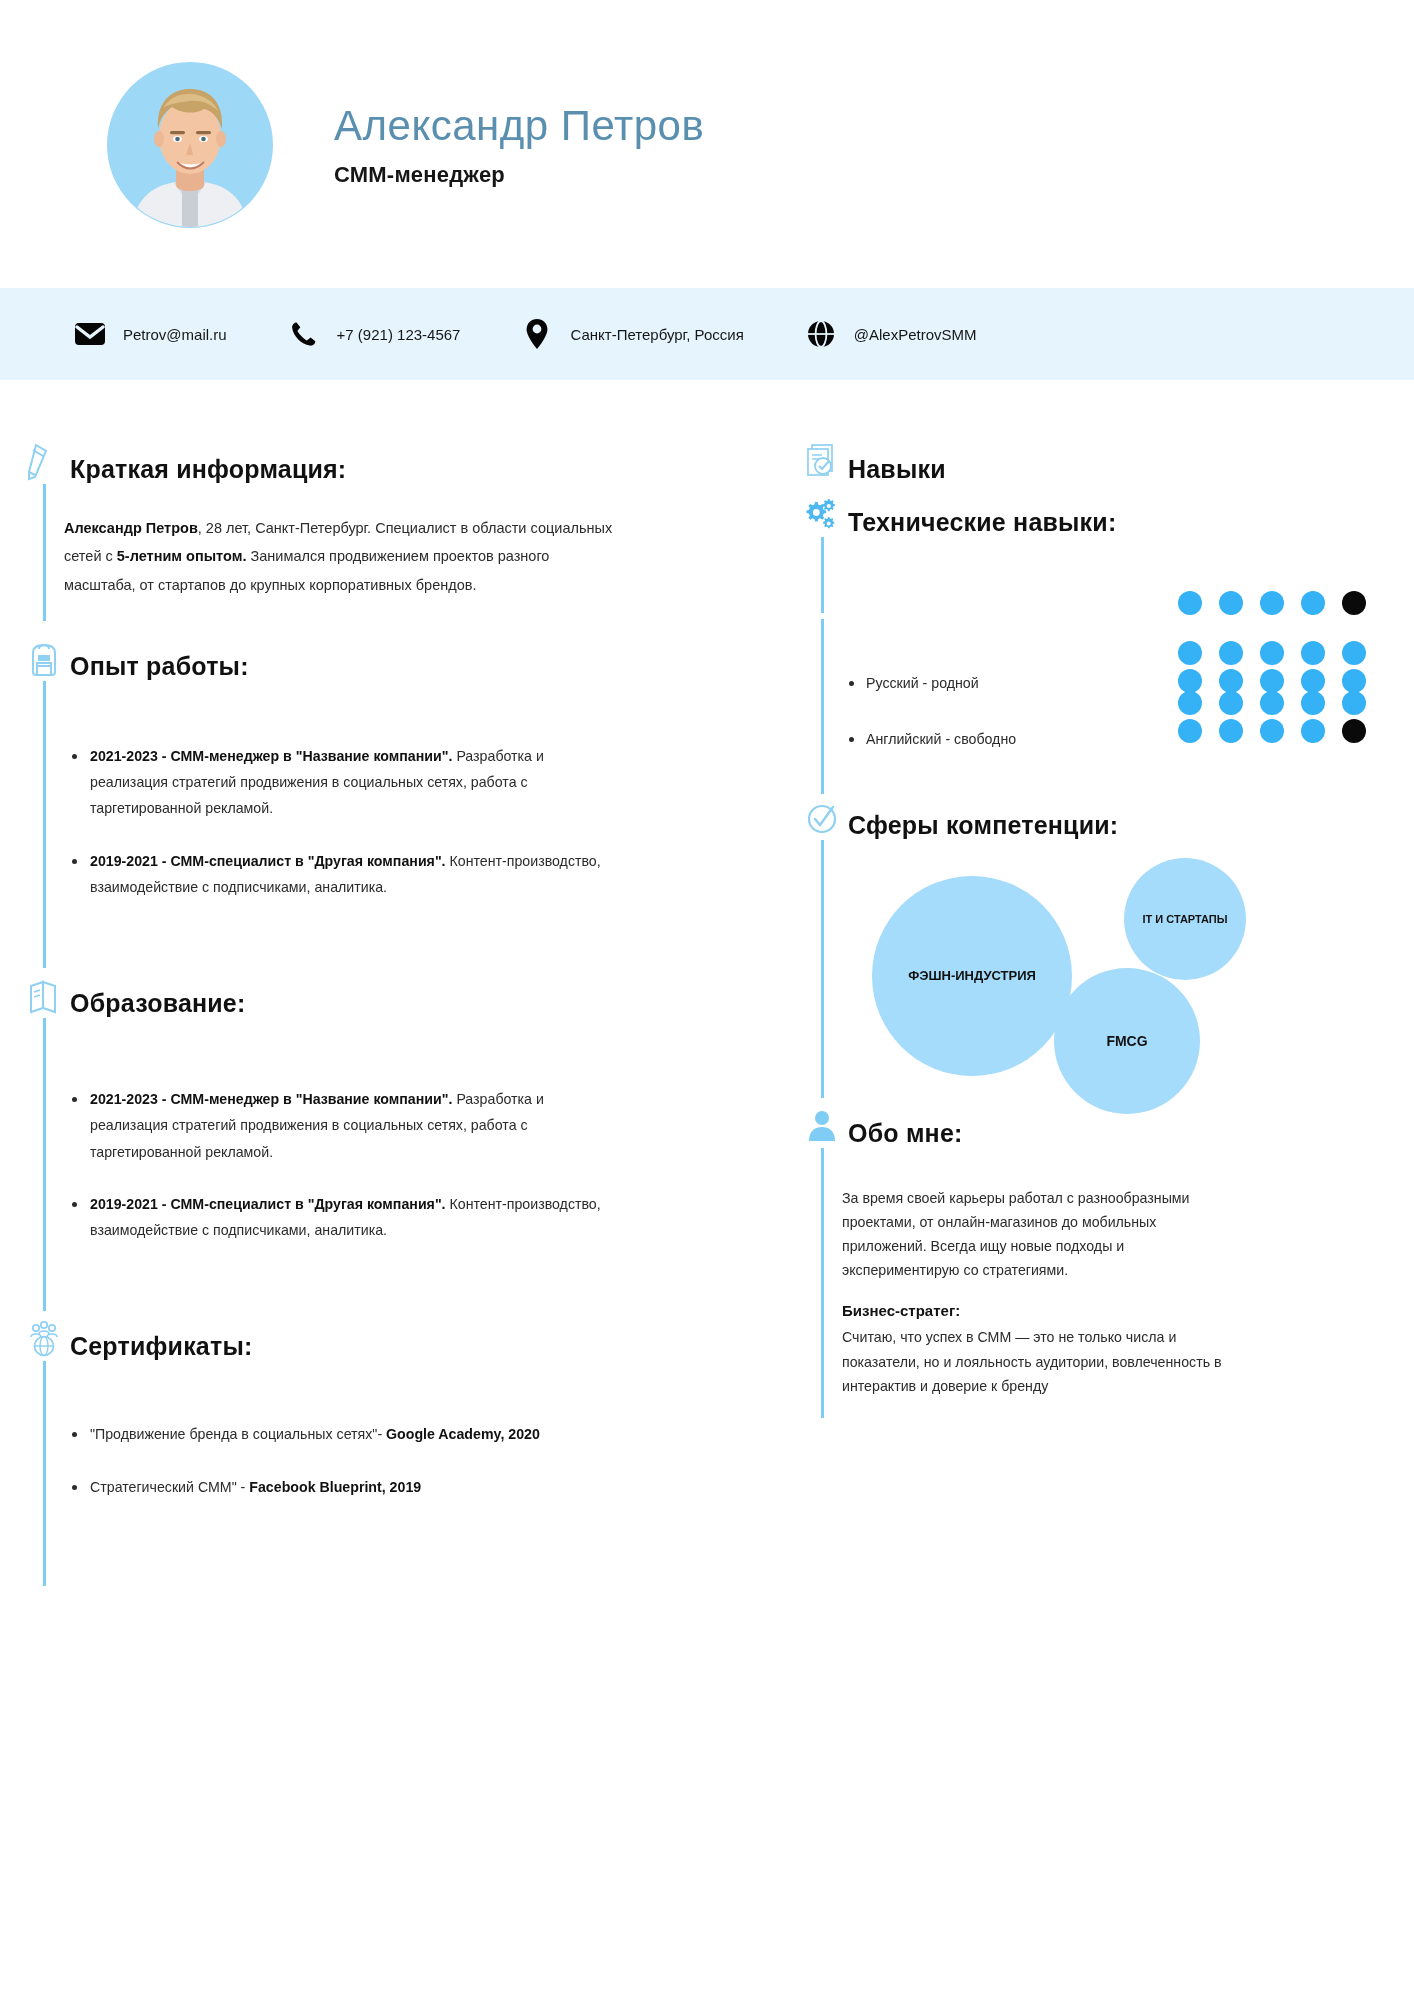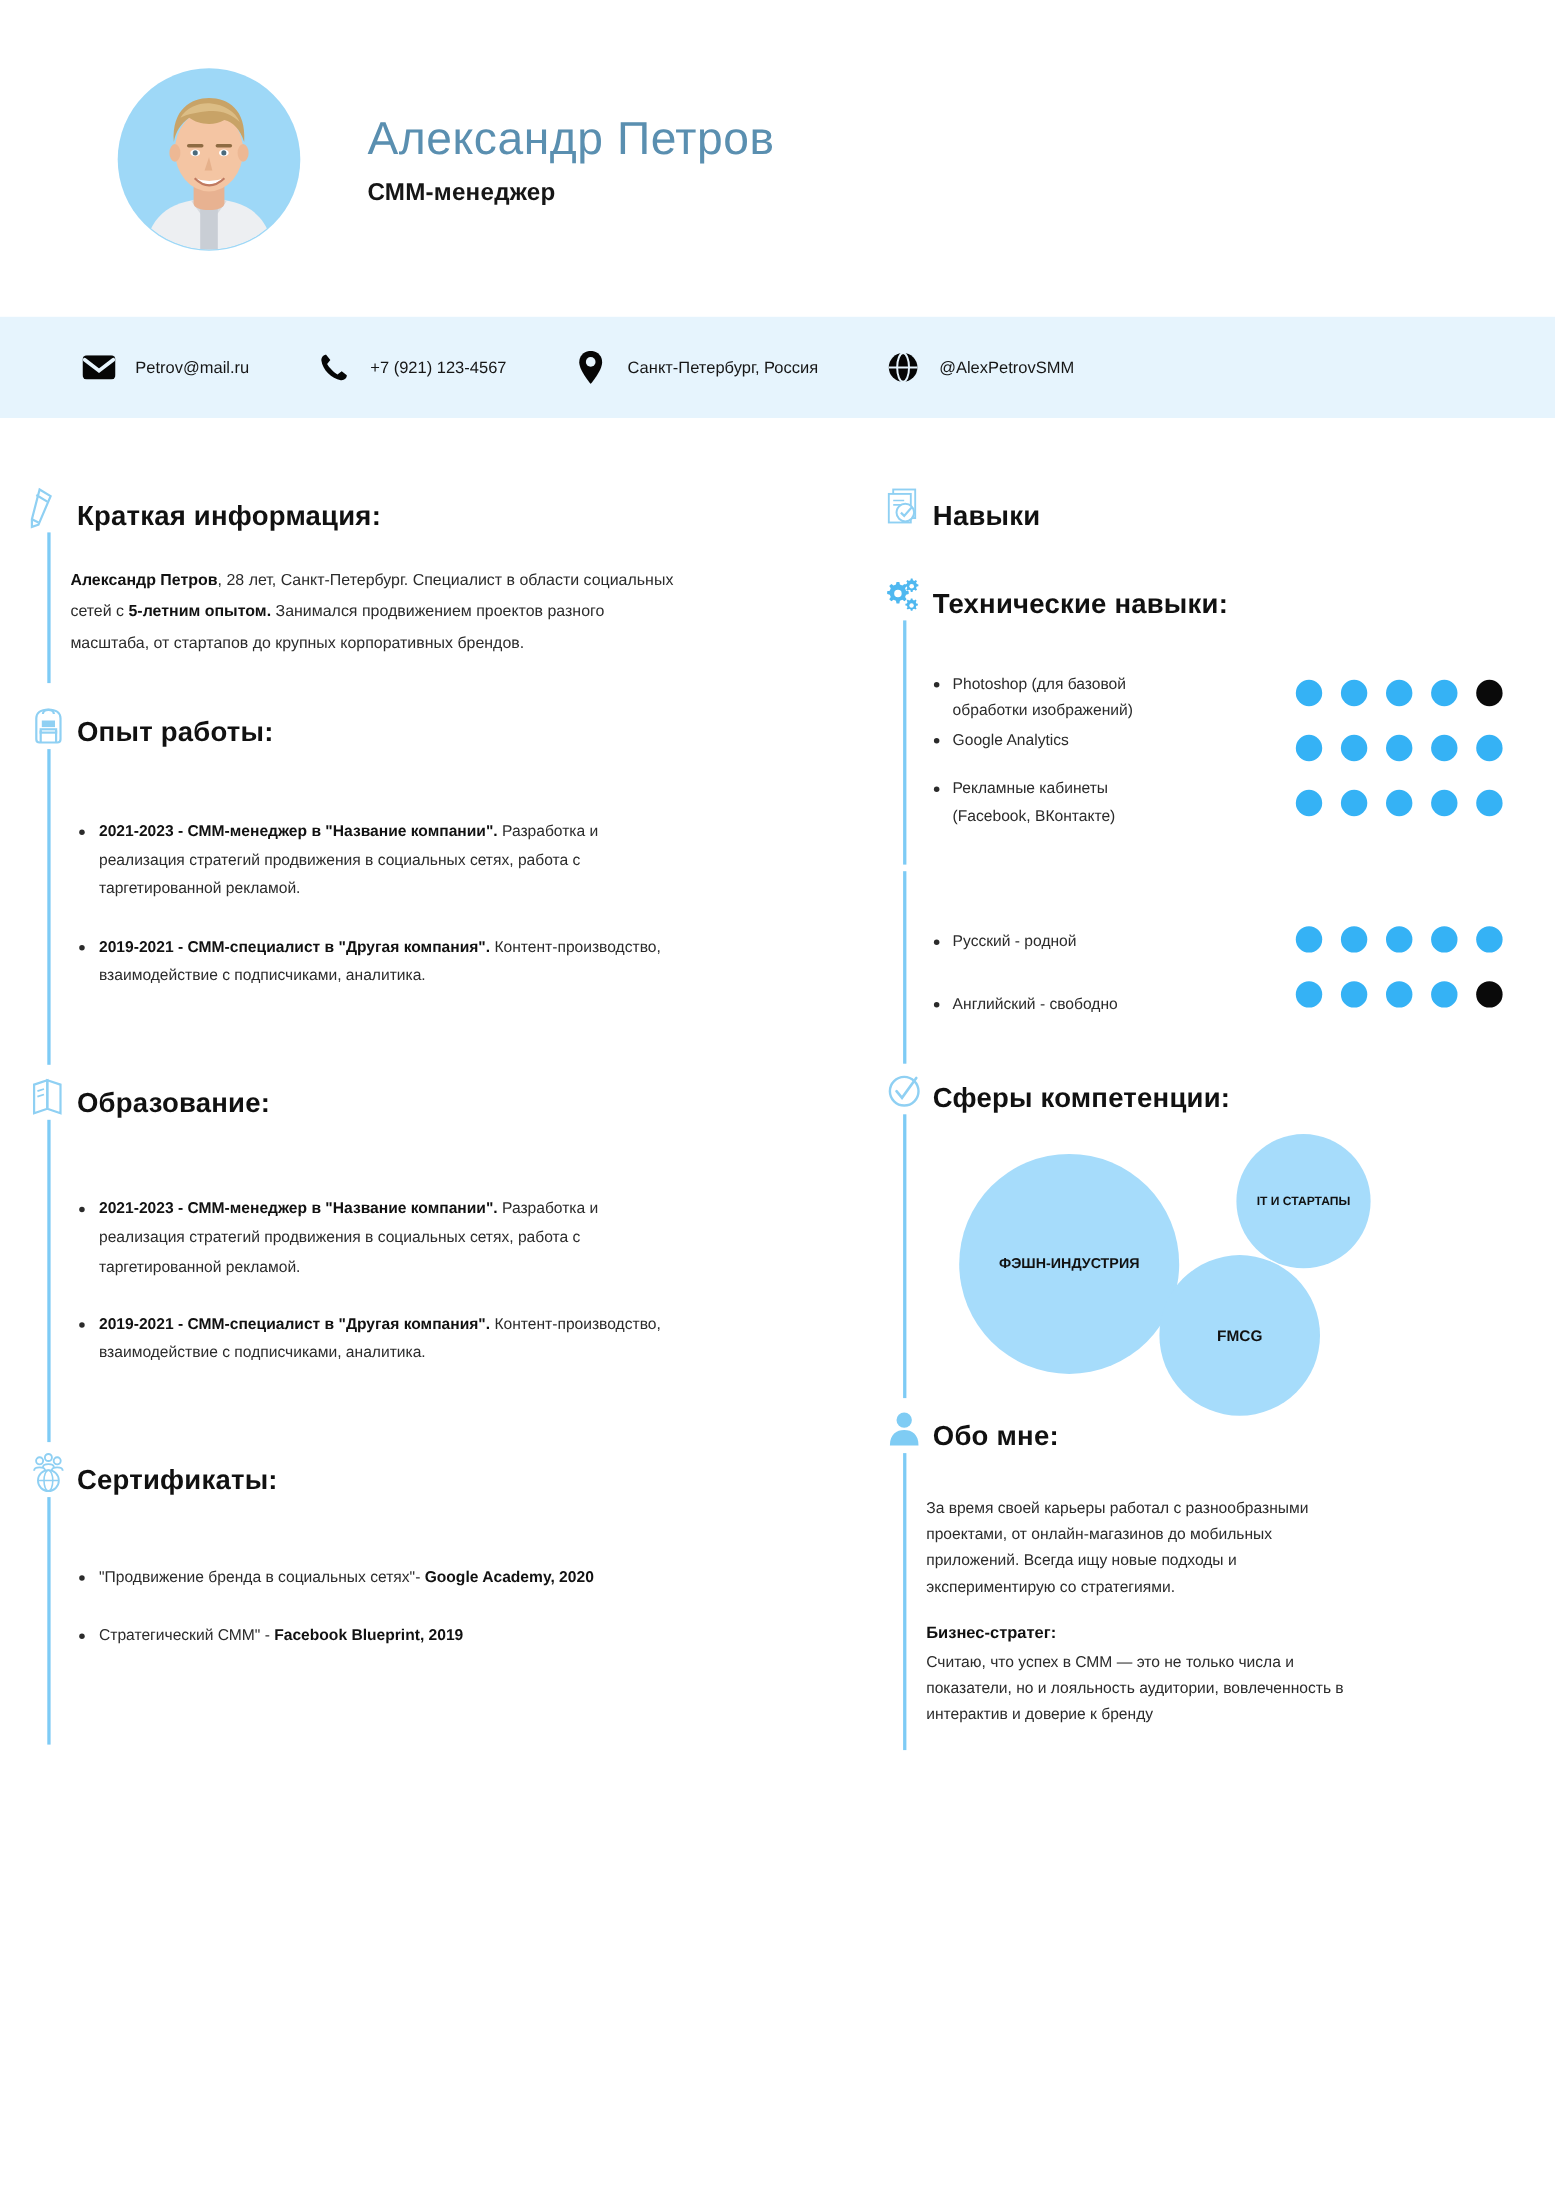--- a/index.html
+++ b/index.html
@@ -275,21 +275,21 @@
               <line x1="10" y1="13" x2="20" y2="13" stroke="#8FD0F3" stroke-width="1.5"></line>
               <line x1="10" y1="17" x2="18" y2="17" stroke="#8FD0F3" stroke-width="1.5"></line>
               <circle cx="21" cy="24" r="8" fill="#ffffff" stroke="#8FD0F3" stroke-width="1.8"></circle>
               <path d="M17 24 L20 27 L27 19" fill="none" stroke="#8FD0F3" stroke-width="2"></path>
             </svg>
           </span>
           <span class="sec-title">Навыки</span>
         </div>
       </div>
 
-      <div class="section" style="margin-top:36px;">
+      <div class="section" style="margin-top:9px;">
         <div class="sec-head">
           <span class="sec-icon">
             <svg width="40" height="40" viewBox="0 0 40 40">
               <g fill="#4FB8F0">
                 <path d="M13 7 l2.6 0 .5 2.4 2.2 .9 2-1.4 1.9 1.9 -1.4 2 .9 2.2 2.4 .5 0 2.6 -2.4 .5 -.9 2.2 1.4 2 -1.9 1.9 -2-1.4 -2.2 .9 -.5 2.4 -2.6 0 -.5-2.4 -2.2-.9 -2 1.4 -1.9-1.9 1.4-2 -.9-2.2 -2.4-.5 0-2.6 2.4-.5 .9-2.2 -1.4-2 1.9-1.9 2 1.4 2.2-.9 z"></path>
               </g>
               <circle cx="14.3" cy="17.5" r="3.4" fill="#ffffff"></circle>
               <g fill="#4FB8F0">
                 <path d="M26 4 l1.6 0 .3 1.5 1.4 .6 1.2-.9 1.2 1.2 -.9 1.2 .6 1.4 1.5 .3 0 1.6 -1.5 .3 -.6 1.4 .9 1.2 -1.2 1.2 -1.2-.9 -1.4 .6 -.3 1.5 -1.6 0 -.3-1.5 -1.4-.6 -1.2 .9 -1.2-1.2 .9-1.2 -.6-1.4 -1.5-.3 0-1.6 1.5-.3 .6-1.4 -.9-1.2 1.2-1.2 1.2 .9 1.4-.6 z"></path>
               </g>
@@ -298,25 +298,20 @@
                 <path d="M26 22 l1.5 0 .3 1.4 1.3 .5 1.1-.8 1.1 1.1 -.8 1.1 .5 1.3 1.4 .3 0 1.5 -1.4 .3 -.5 1.3 .8 1.1 -1.1 1.1 -1.1-.8 -1.3 .5 -.3 1.4 -1.5 0 -.3-1.4 -1.3-.5 -1.1 .8 -1.1-1.1 .8-1.1 -.5-1.3 -1.4-.3 0-1.5 1.4-.3 .5-1.3 -.8-1.1 1.1-1.1 1.1 .8 1.3-.5 z"></path>
               </g>
               <circle cx="26.7" cy="28.4" r="2" fill="#ffffff"></circle>
             </svg>
           </span>
           <span class="sec-title">Технические навыки:</span>
         </div>
         <div class="sec-body rate-wrap" style="padding-top:46px; padding-bottom:30px;">
           <div class="rail"></div>
 
-          <ul class="rlist" style="width:230px;">
-            <li>Photoshop (для базовой обработки изображений)</li>
-            <li>Google Analytics</li>
-            <li style="margin-top:20px;">Рекламные кабинеты (Facebook, ВКонтакте)</li>
-          </ul>
 
           <div class="rate-row" style="top:54px;">
             <span class="dot"></span>
             <span class="dot"></span>
             <span class="dot"></span>
             <span class="dot"></span>
             <span class="dot off"></span>
           </div>
           <div class="rate-row" style="top:104px;">
             <span class="dot"></span>

